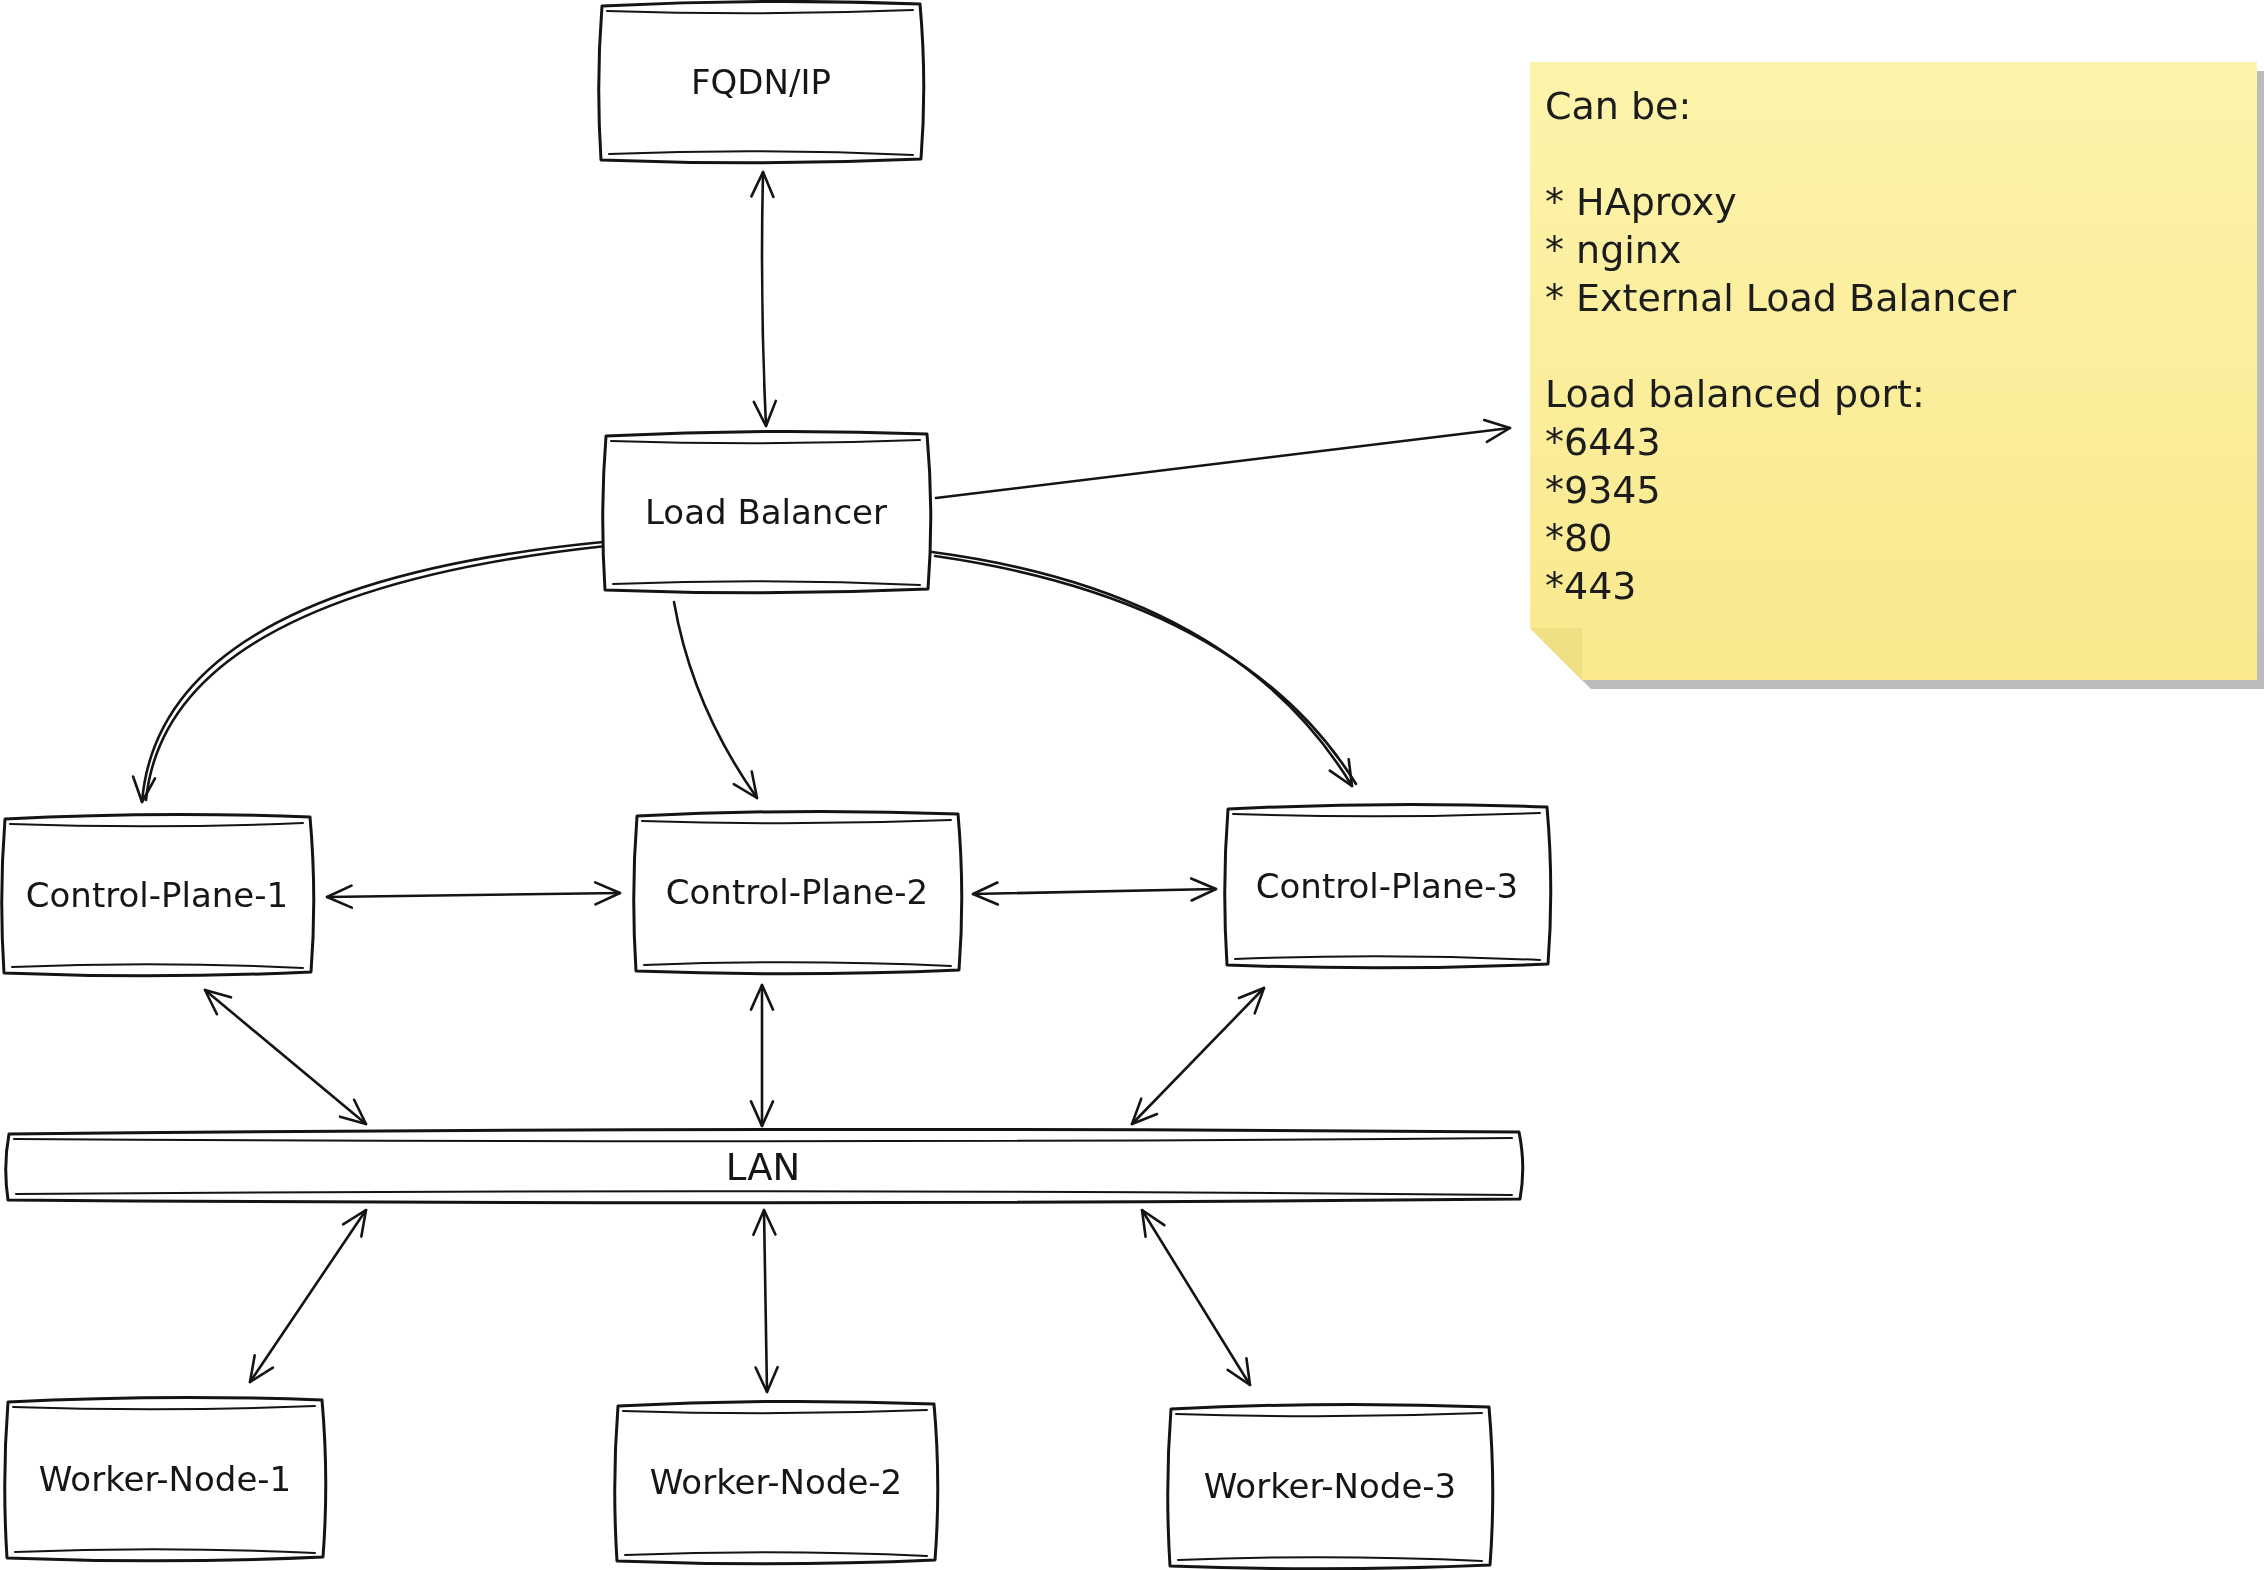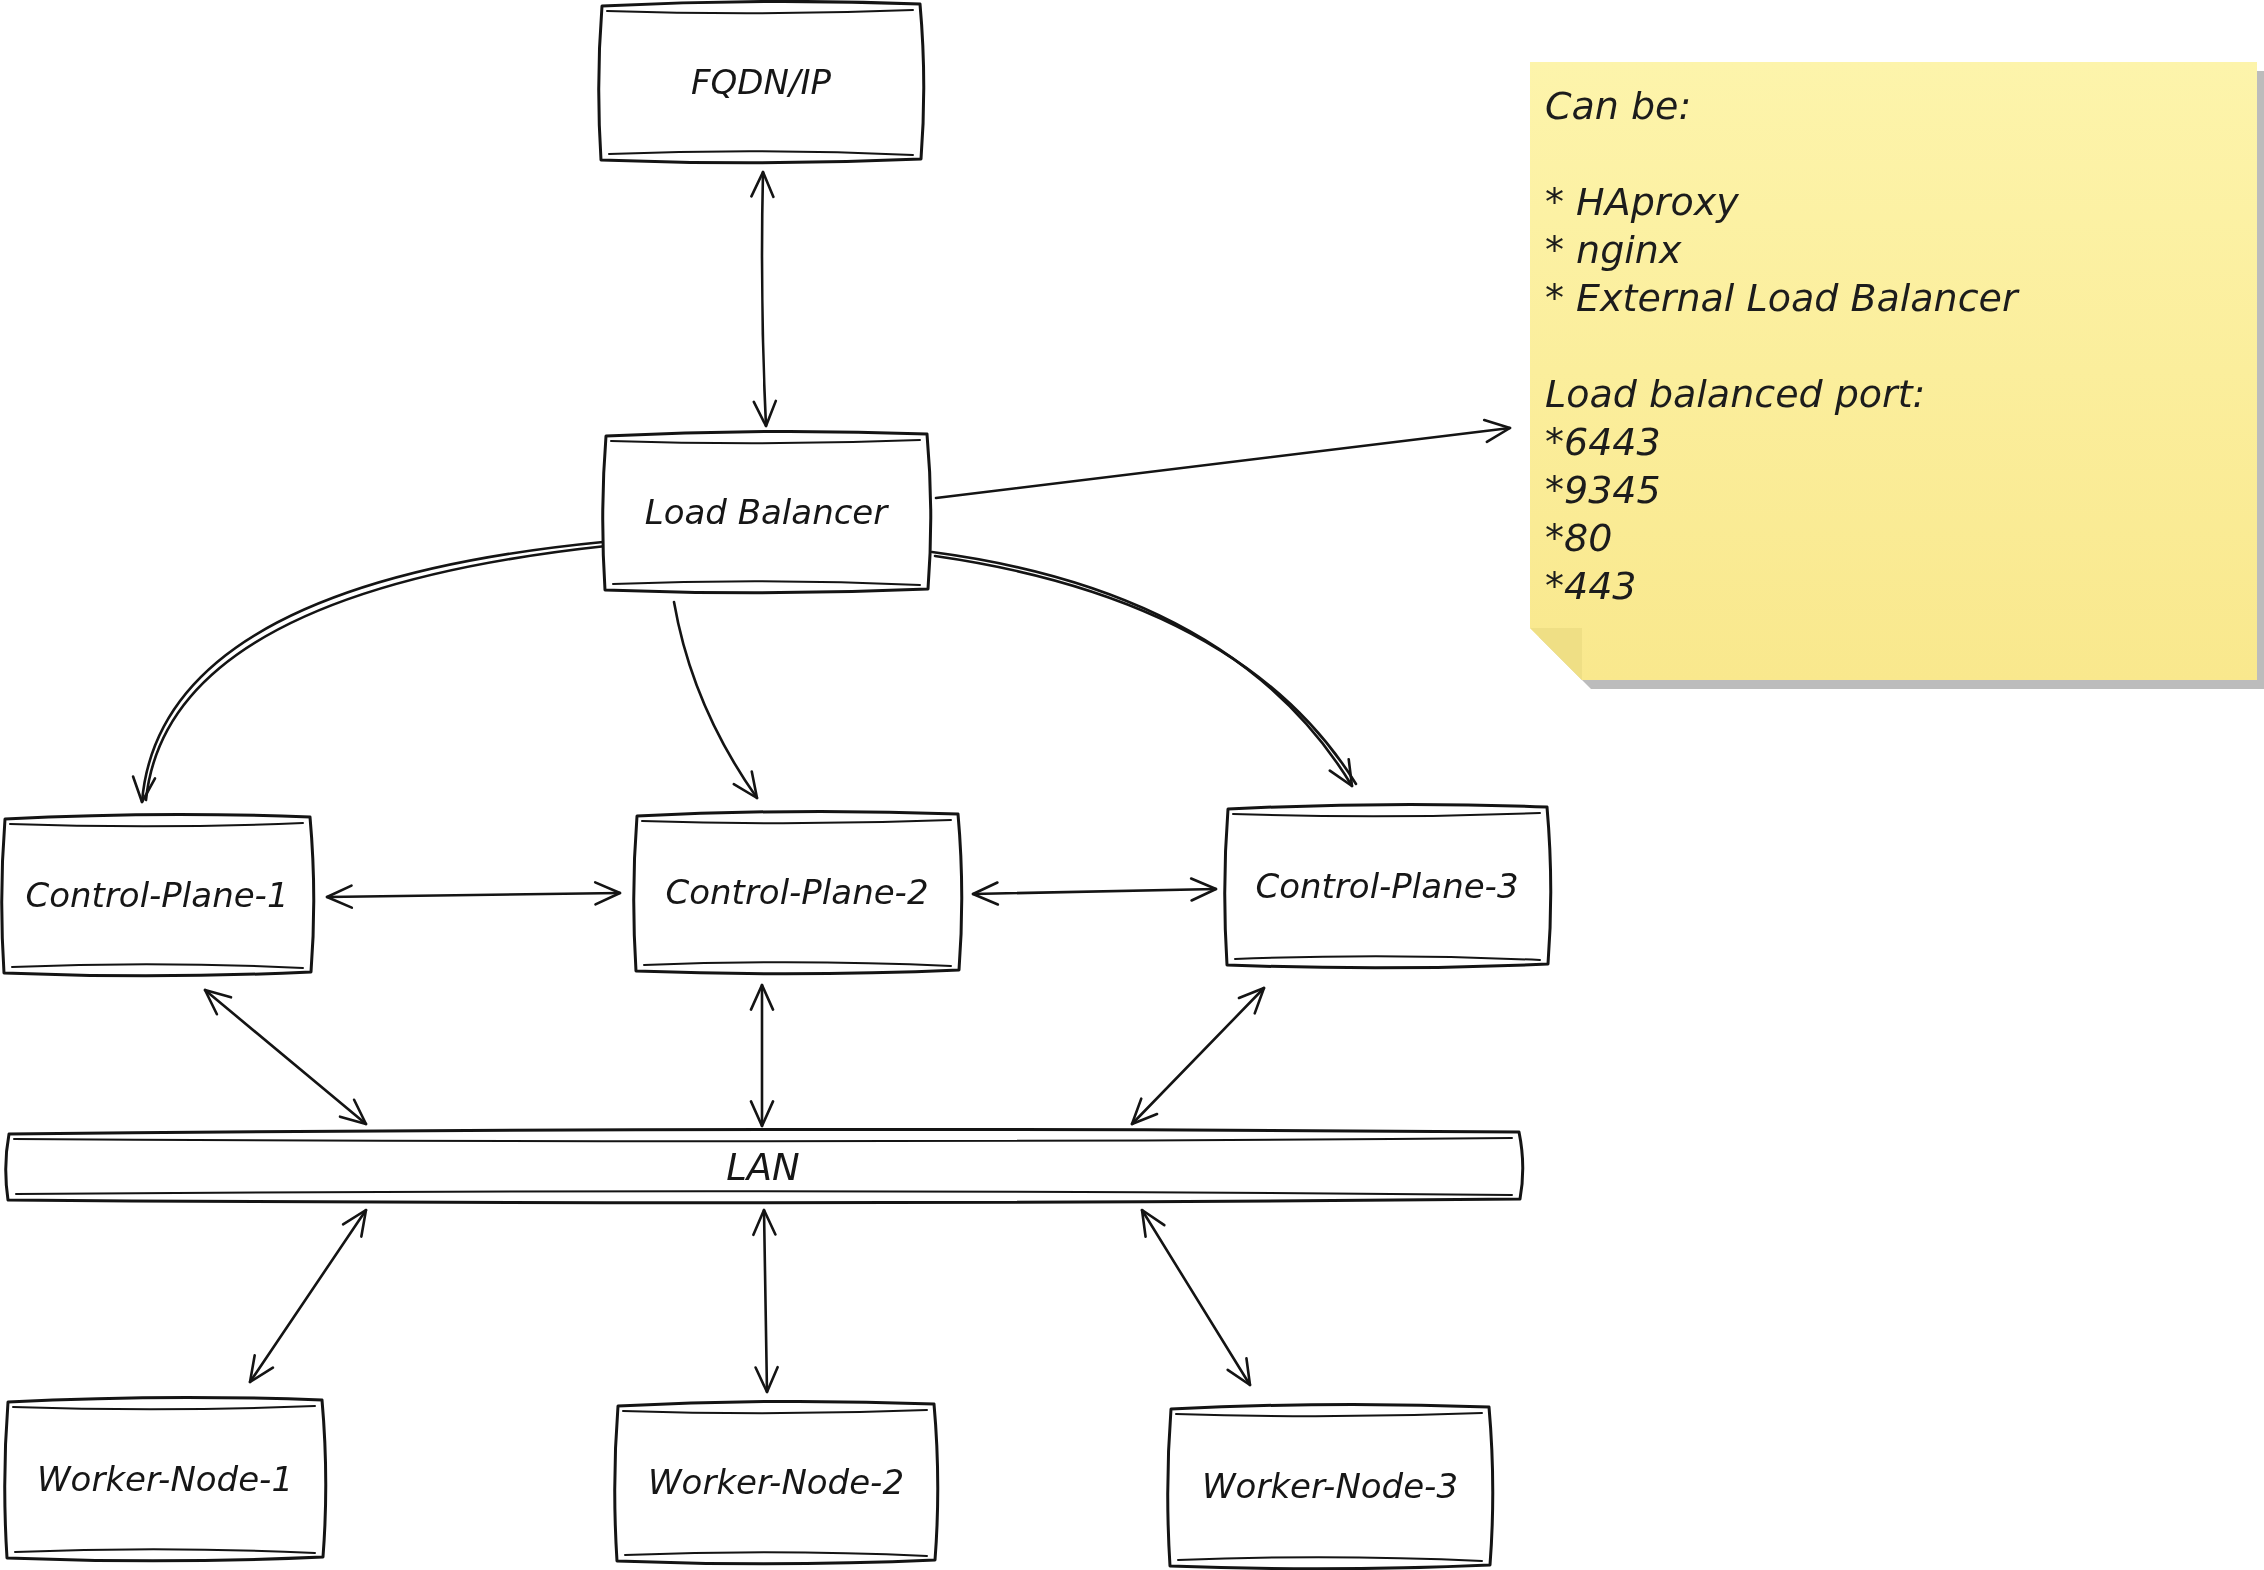--- a/index.html
+++ b/index.html
@@ -1,16 +1,16 @@
 <!DOCTYPE html>
 <html><head>
 <meta charset="utf-8">
 <style>
   html,body{margin:0;padding:0;background:#ffffff;}
-  .canvas-wrap{width:100%;max-width:2264px;margin:0;font-style:italic;}
+  .canvas-wrap{width:100%;max-width:2264px;margin:0;}
   svg.canvas{display:block;width:100%;height:auto;background:#ffffff;}
   .node-label{font-family:"DejaVu Sans",sans-serif;font-size:34px;fill:#161616;}
   .lan-label{font-family:"DejaVu Sans",sans-serif;font-size:37px;fill:#161616;}
   .note-text{font-family:"DejaVu Sans",sans-serif;font-size:38px;fill:#1c1c1c;}
   .sketch{fill:#ffffff;stroke:#141414;stroke-width:3;stroke-linecap:round;stroke-linejoin:round;}
   .sketch-accent{fill:none;stroke:#141414;stroke-width:2;stroke-linecap:round;}
   .arrow{fill:none;stroke:#141414;stroke-width:2.6;stroke-linecap:round;stroke-linejoin:round;}
 </style>
 </head>
 <body>

